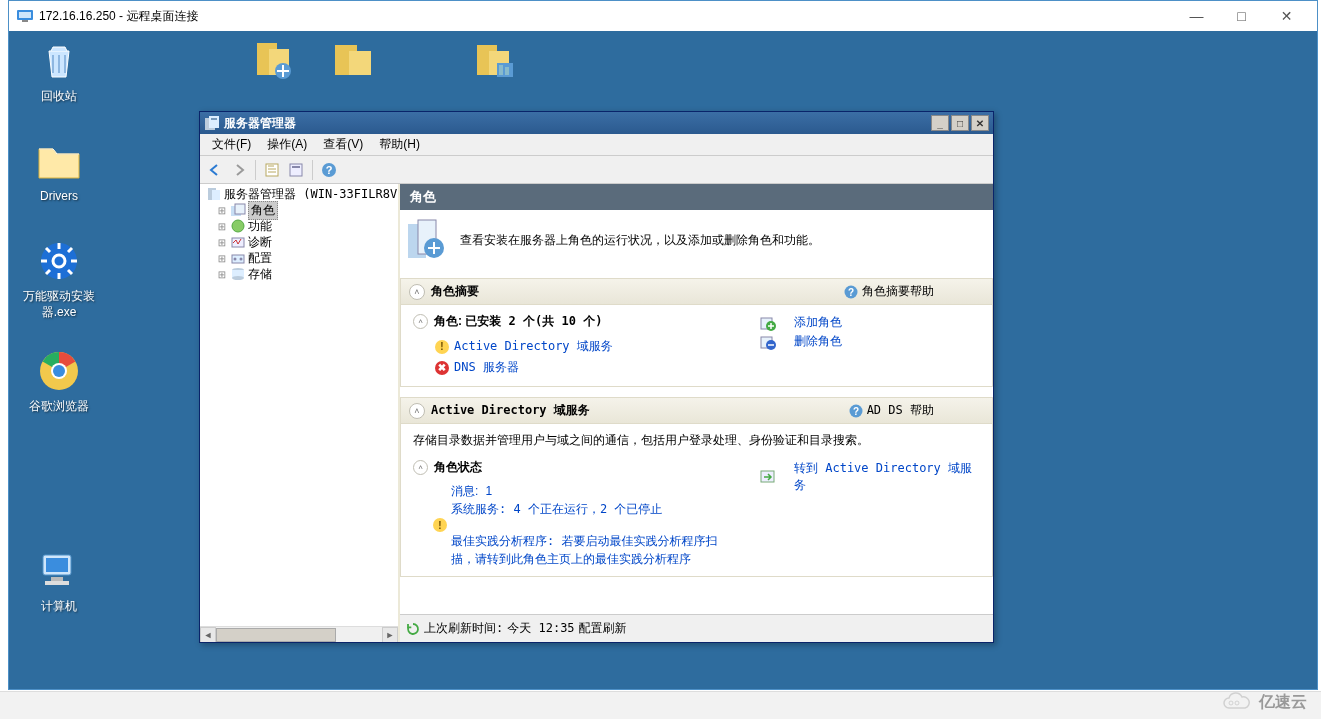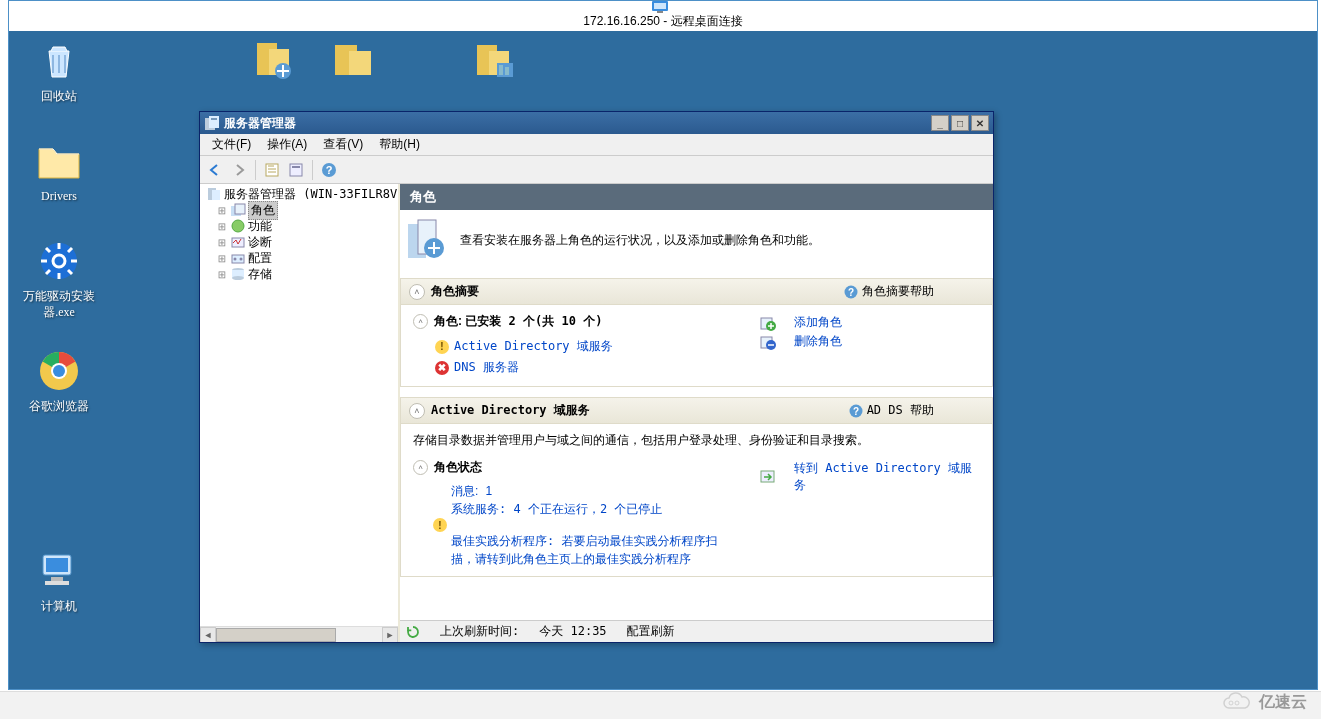--- a/index.html
+++ b/index.html
@@ -1,32 +1,32 @@
 <!DOCTYPE html>
 <html><head>
 <meta charset="utf-8">
 <style>
 * { margin: 0; padding: 0; box-sizing: border-box; font-family: "Microsoft YaHei", "SimSun", sans-serif; }
 body { width: 1321px; height: 719px; background: #fff; overflow: hidden; position: relative; }
 
 
 .rdp-window { width: 1310px; height: 690px; border: 1px solid #4d90c7; position: absolute; top: 0; left: 8px; background: #fff; display: flex; flex-direction: column; }
-.rdp-titlebar { height: 30px; background: #fff; display: flex; align-items: center; padding: 0 8px; font-size: 12px; flex-direction: column; }
+.rdp-titlebar { height: 30px; background: #fff; display: flex; align-items: center; padding: 0 8px; font-size: 12px; }
 .rdp-titlebar .rdp-icon { width: 16px; height: 12px; margin-right: 6px; }
 .rdp-title-text { flex: 1; }
 .rdp-controls { display: flex; }
 .rdp-controls div { width: 45px; height: 28px; display: flex; align-items: center; justify-content: center; font-size: 14px; color: #555; }
 
 
 .desktop { flex: 1; background: #2e6c9e; position: relative; overflow: hidden; }
 
 
 .dicon { position: absolute; width: 76px; text-align: center; color: #fff; font-size: 12px; }
 .dicon .glyph { width: 48px; height: 48px; margin: 0 auto 4px; display: flex; align-items: center; justify-content: center; }
-.dicon .label { text-shadow: 1px 1px 2px rgba(0,0,0,.6); line-height: 1.3; font-family: Liberation Serif, serif; }
+.dicon .label { text-shadow: 1px 1px 2px rgba(0,0,0,.6); line-height: 1.3; }
 
 
 .topicon { position: absolute; width: 48px; height: 48px; }
 
 
 .sm-window { position: absolute; left: 190px; top: 80px; width: 795px; height: 532px; background: #ece9d8; border: 1px solid #0a246a; display: flex; flex-direction: column; box-shadow: 2px 2px 6px rgba(0,0,0,.3); }
 .sm-titlebar { height: 22px; background: linear-gradient(#3b6ea5, #2b5a8f); color: #fff; display: flex; align-items: center; padding: 0 4px; font-size: 12px; }
 .sm-titlebar .t-icon { width: 16px; height: 16px; margin-right: 4px; }
 .sm-title-text { flex: 1; font-weight: bold; }
 .sm-win-controls { display: flex; }
@@ -75,21 +75,21 @@
 .sub-head .chev { width: 15px; height: 15px; border: 1px solid #c0beb3; border-radius: 8px; background: #fff; display: flex; align-items: center; justify-content: center; font-size: 8px; margin-right: 6px; color: #777; }
 .role-item { padding: 2px 0 2px 22px; display: flex; align-items: center; gap: 5px; }
 .action-link { display: flex; align-items: center; gap: 18px; padding: 1px 0; }
 .action-link .aicon { width: 16px; height: 16px; }
 .warn-icon, .err-icon { width: 14px; height: 14px; display: inline-flex; align-items: center; justify-content: center; border-radius: 7px; font-size: 10px; font-weight: bold; }
 .warn-icon { background: #ffd452; color: #6b4a00; }
 .err-icon { background: #d33; color: #fff; }
 .status-lines { padding-left: 38px; line-height: 1.5; }
 .status-line { display: flex; align-items: flex-start; gap: 4px; }
 
-.sm-status { height: 22px; background: #f0f0f0; border-top: 1px solid #ccc; display: flex; align-items: center; padding: 0 6px; font-size: 12px; gap: 20px; }
+.sm-status { height: 28px; background: #f0f0f0; border-top: 1px solid #ccc; display: flex; align-items: center; padding: 0 6px; font-size: 12px; gap: 4px; }
 .sm-status .refresh-icon { width: 14px; height: 14px; }
 
 .mono { font-family: "NSimSun", "SimSun", monospace; }
 
 
 .watermark { position: absolute; right: 14px; bottom: 6px; display: flex; gap: 6px; color: #999; font-size: 16px; font-weight: bold; }
 .watermark svg { opacity: .6; }
 
 
 .host-bar { position: absolute; left: 0; right: 0; bottom: 0; height: 28px; background: #f2f2f2; border-top: 1px solid #ddd; }

